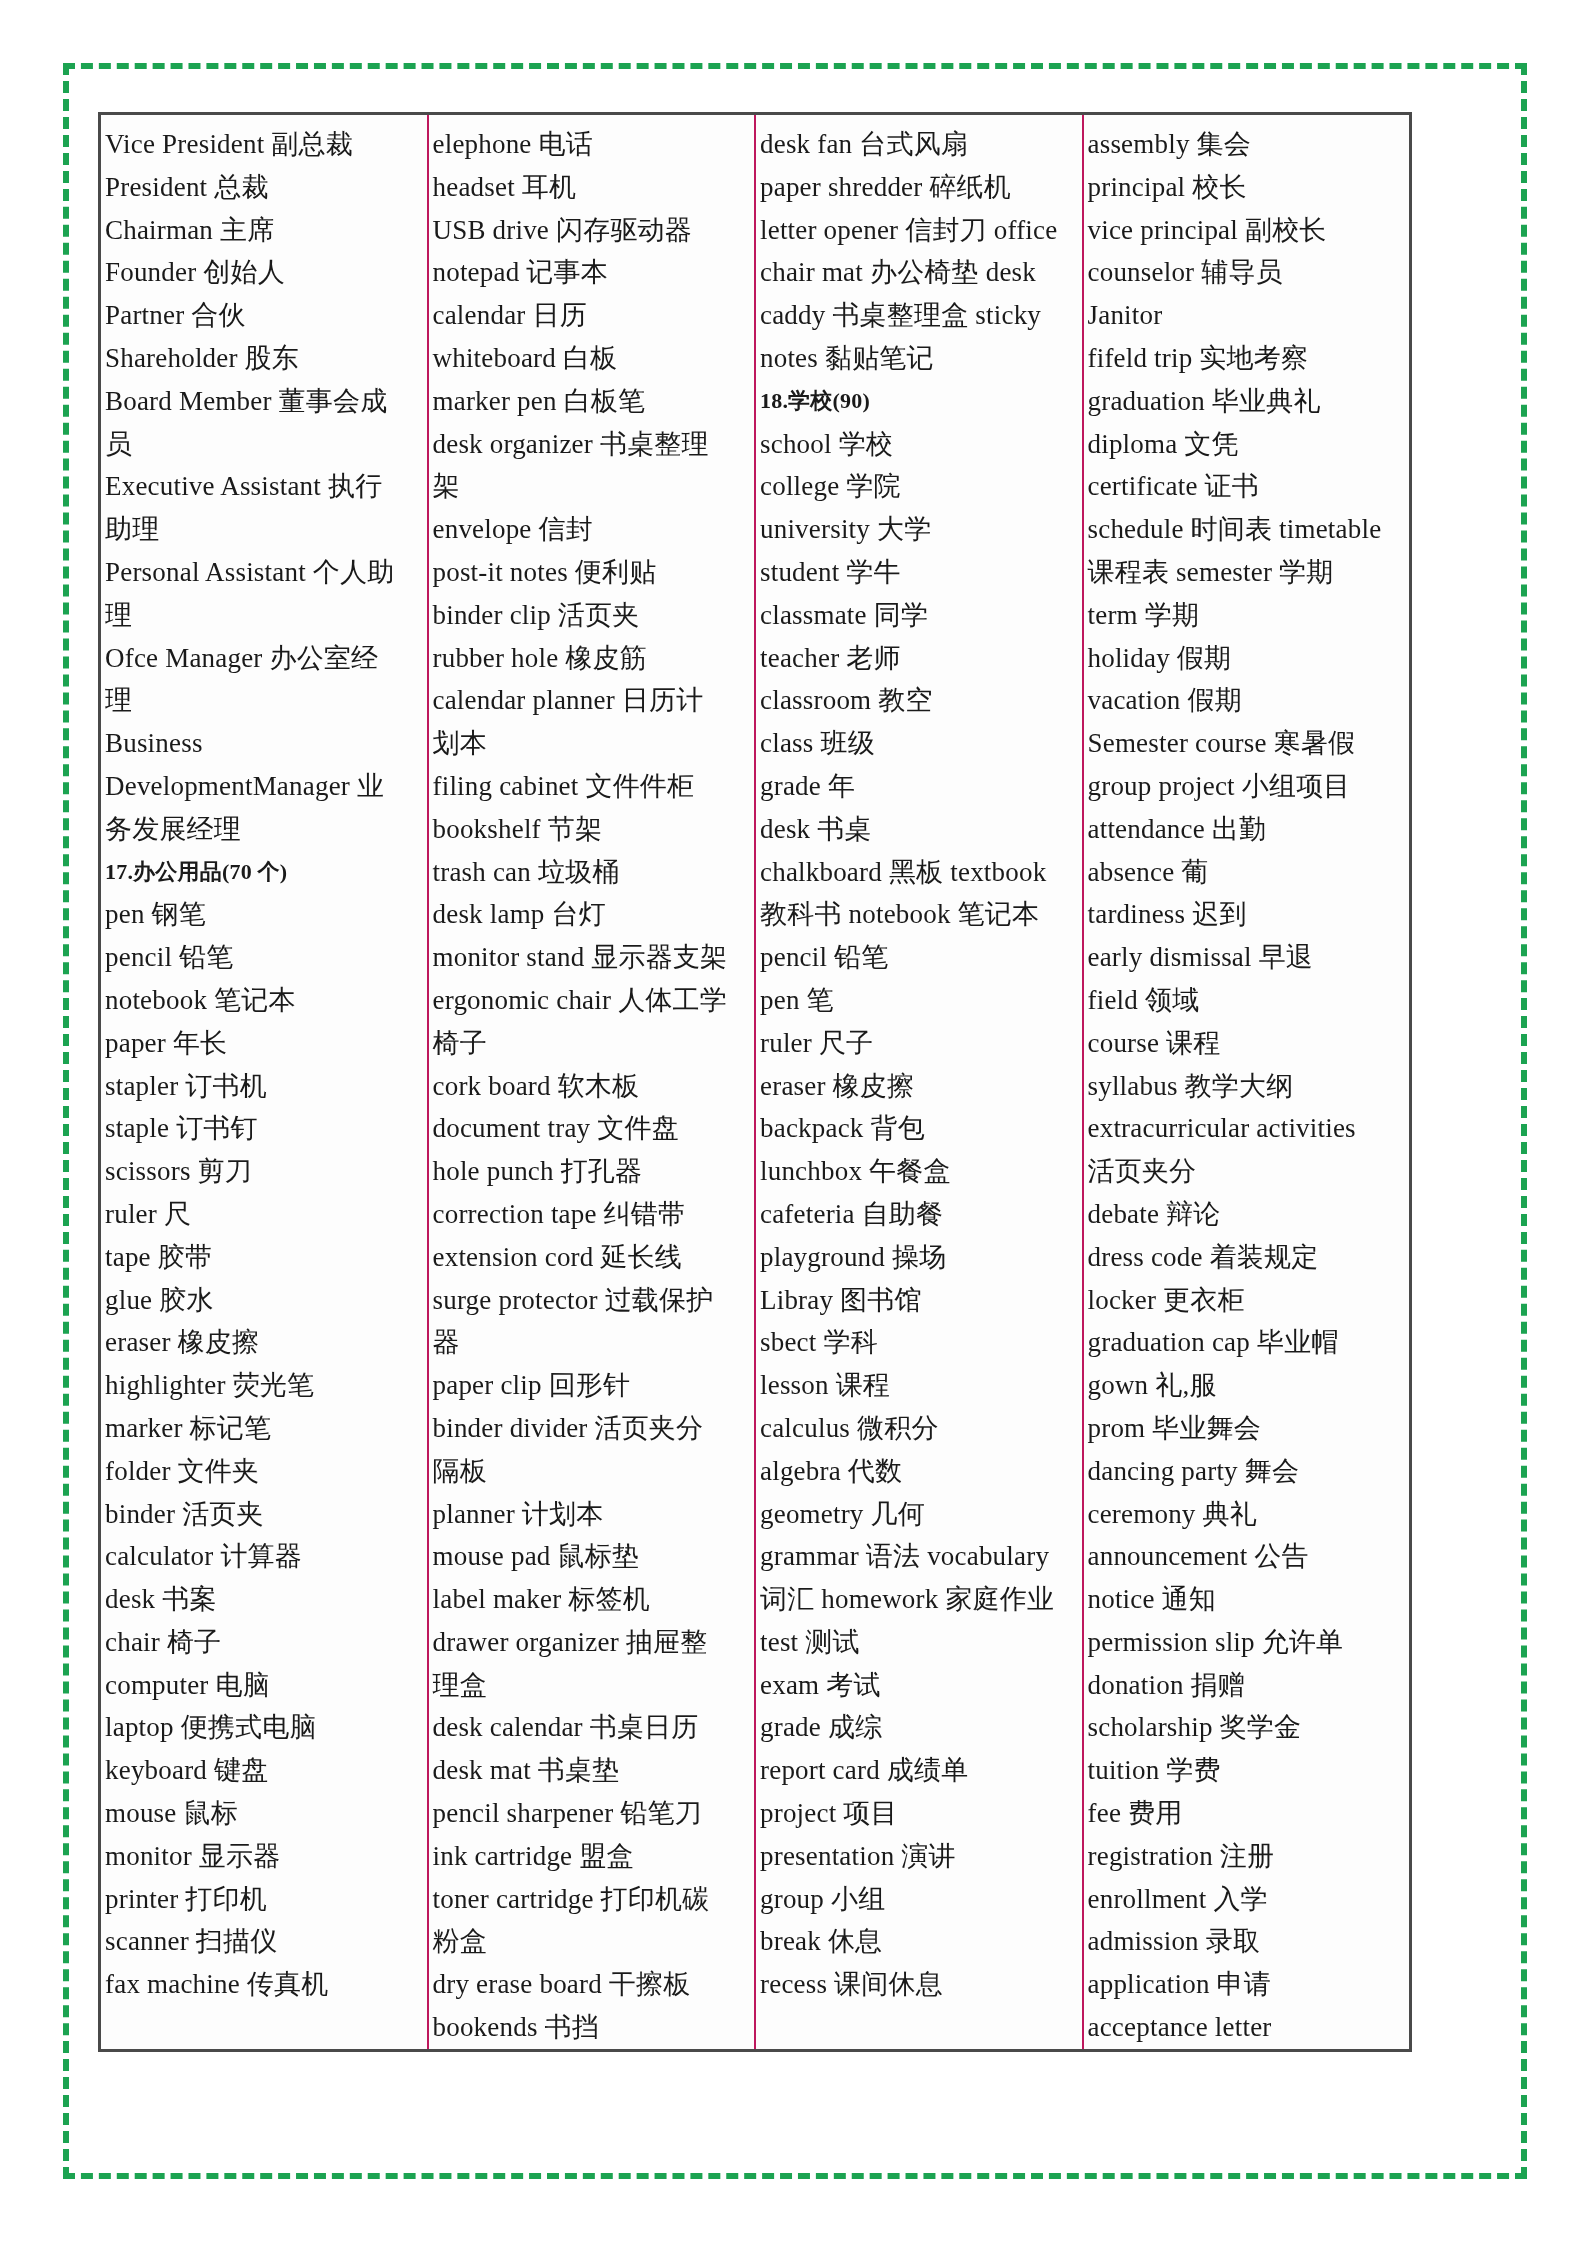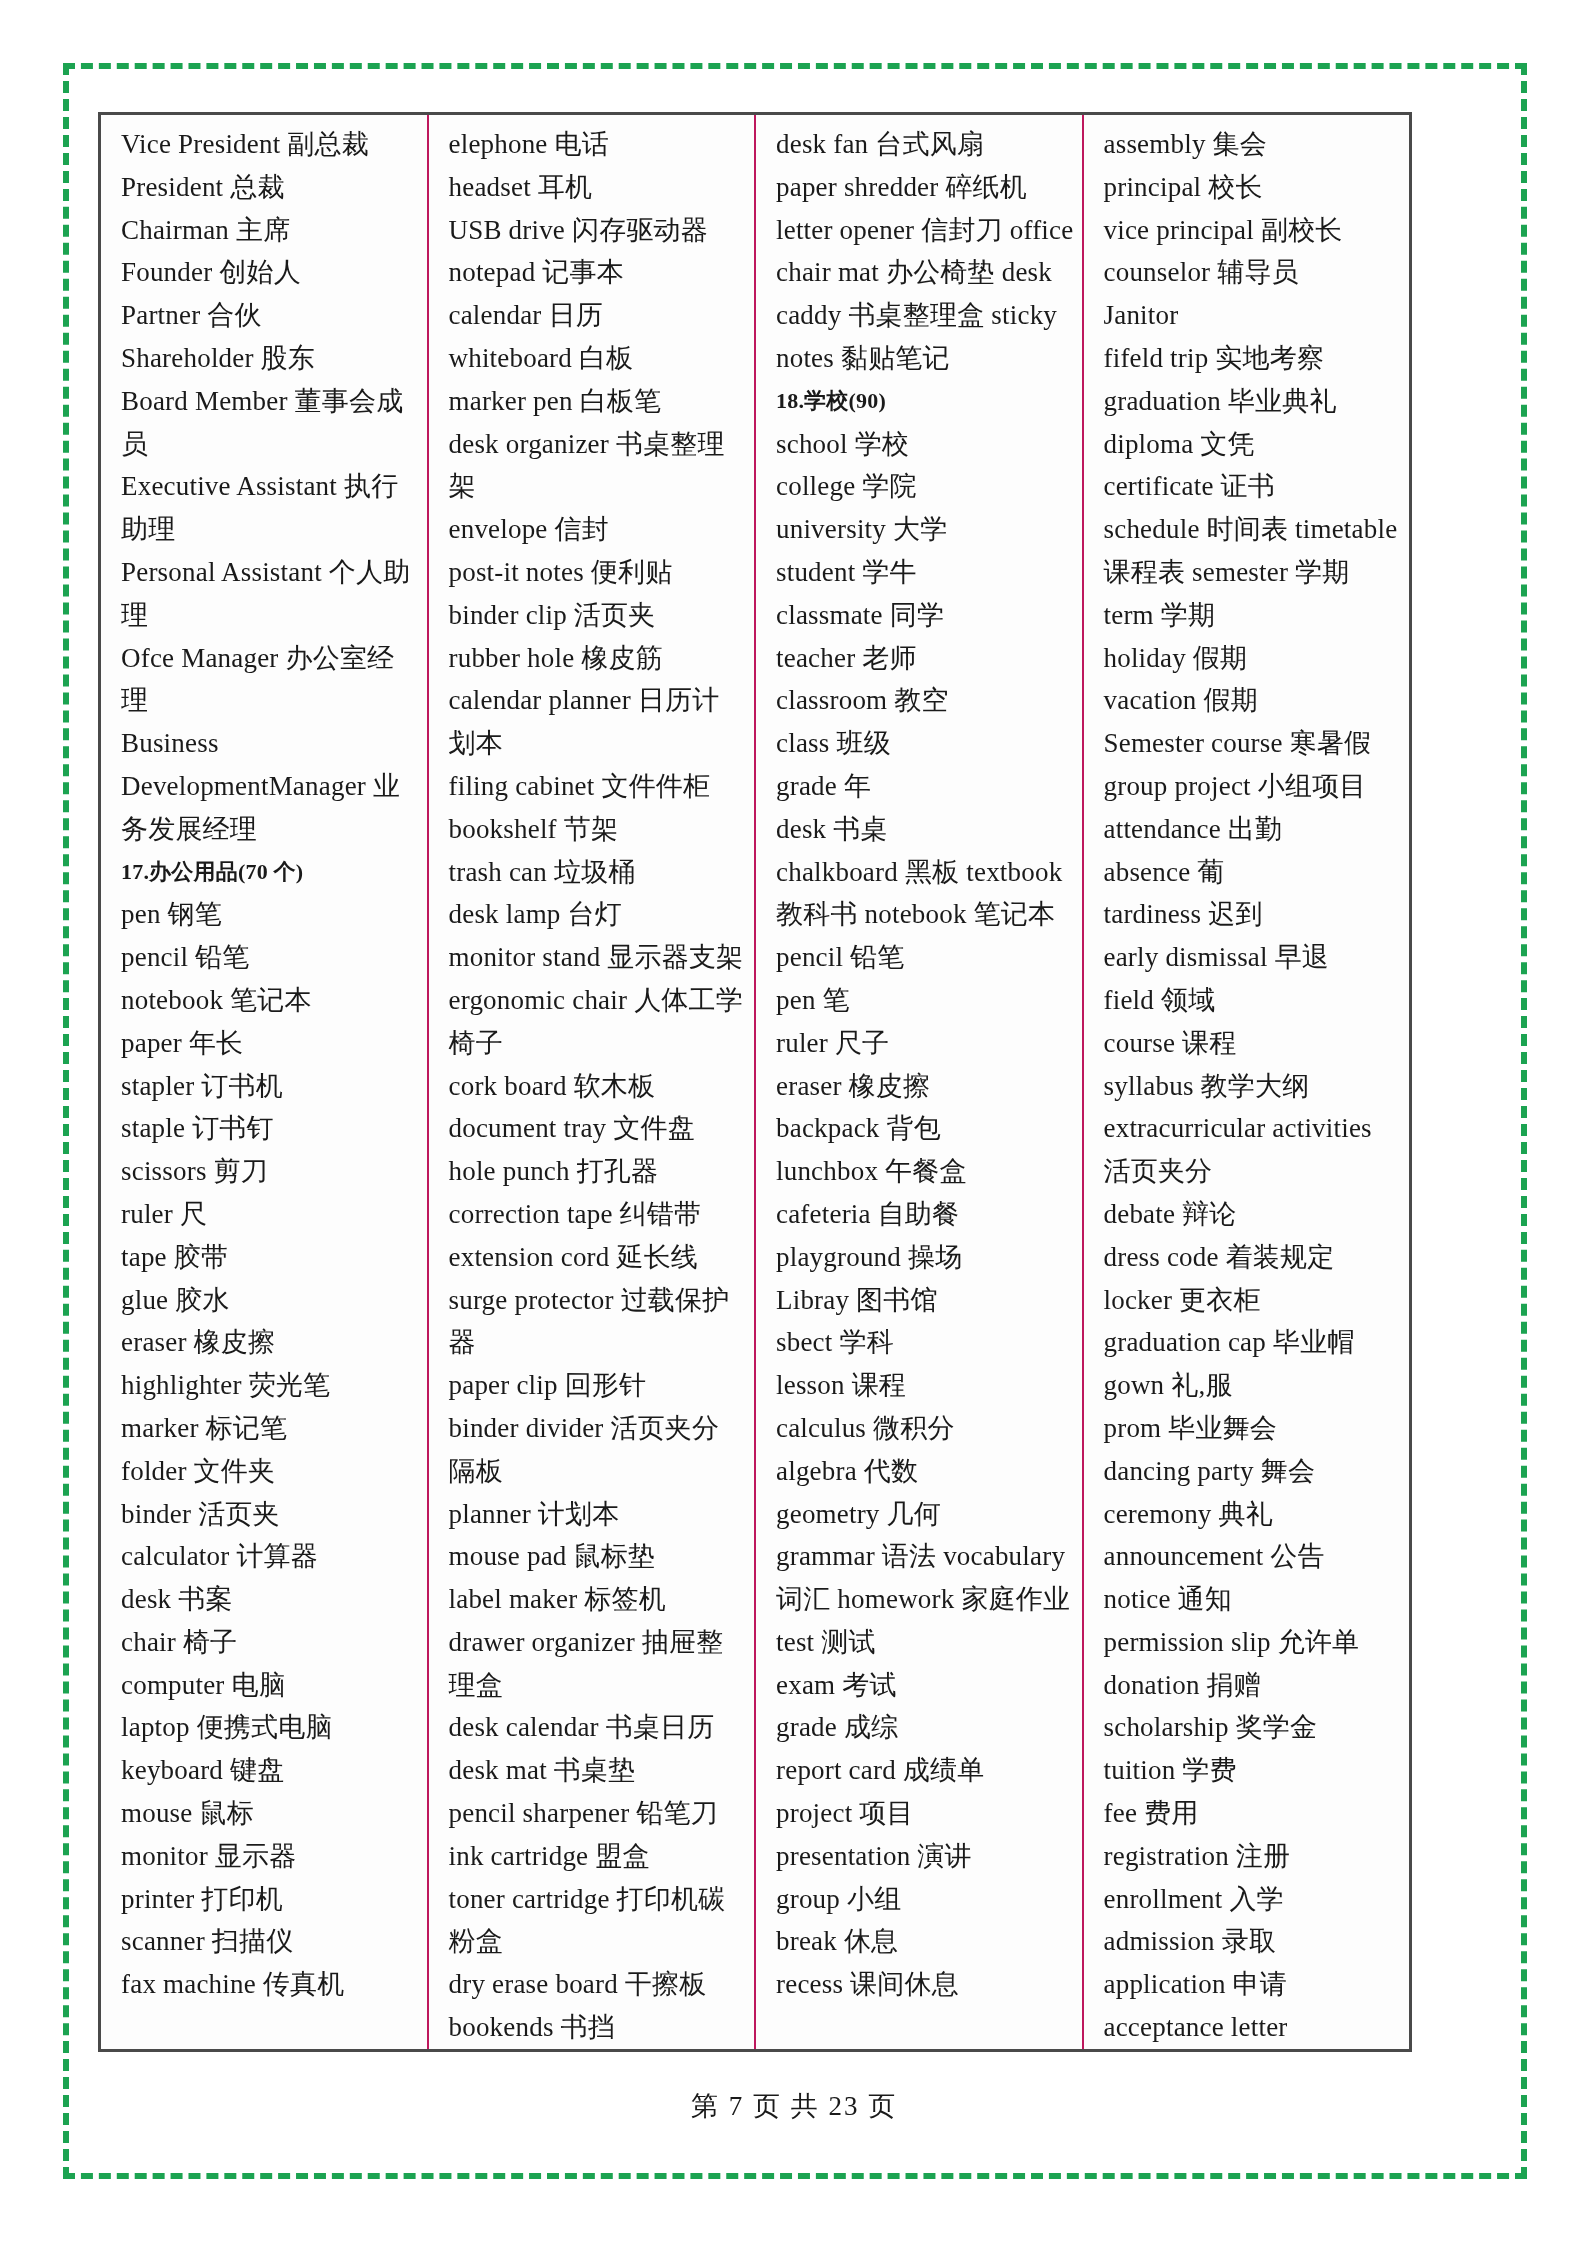--- a/index.html
+++ b/index.html
@@ -23,21 +23,21 @@
     left:98px;top:112px;
     width:1314px;height:1940px;
     border:3px solid #4a4a4a;
     display:flex;
     box-sizing:border-box;
     background:#fdfdfd;
   }
   .col{
     flex:1 1 0;
     box-sizing:border-box;
-    padding:8px 4px 0 20px;
+    padding:8px 4px 0 4px;
     overflow:hidden;
   }
   .col + .col{border-left:2px solid #be185d;}
   .line{
     font-size:27px;
     line-height:42.8px;
     white-space:nowrap;
     letter-spacing:0.2px;
   }
   .line.bold{
@@ -242,14 +242,13 @@
         <div class="line">tuition 学费</div>
         <div class="line">fee 费用</div>
         <div class="line">registration 注册</div>
         <div class="line">enrollment 入学</div>
         <div class="line">admission 录取</div>
         <div class="line">application 申请</div>
         <div class="line">acceptance letter</div>
       </div>
   </div>
 
-  <div class="footer">第 7 页 共 23 页</div>
 </div>
 
 </body></html>

